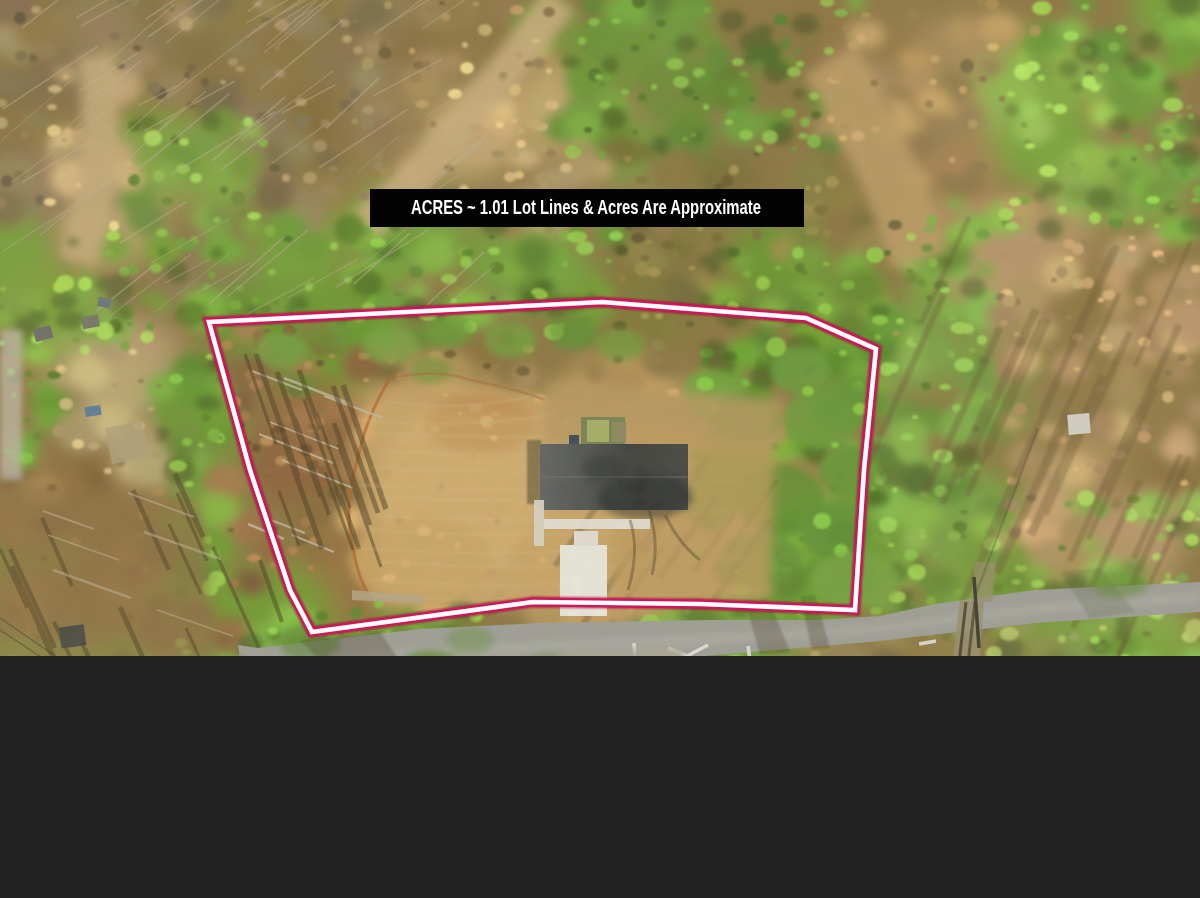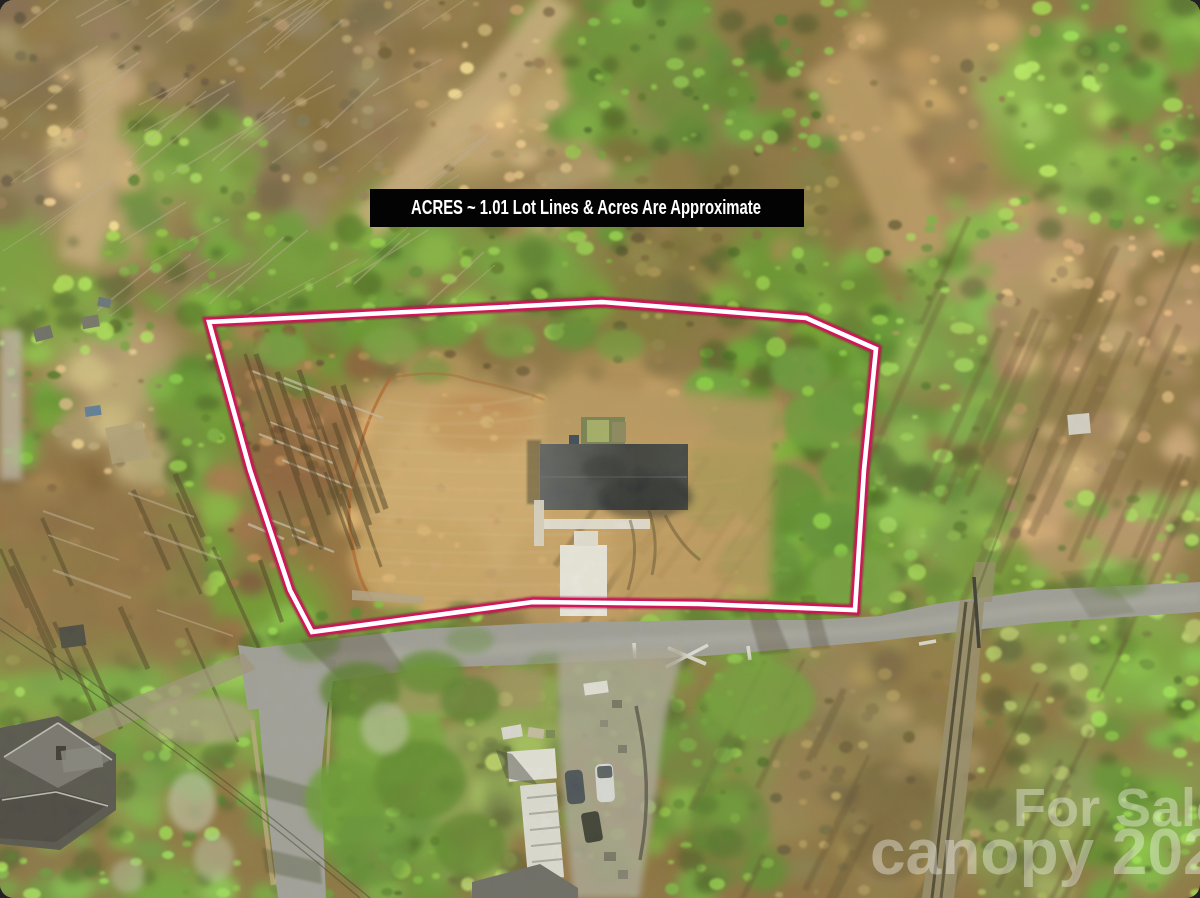--- a/index.html
+++ b/index.html
@@ -1,14 +1,14 @@
 <!DOCTYPE html>
 <html><head><meta charset="utf-8"><title>lot</title><style>
 html,body{margin:0;padding:0;background:#222;}
-#stage{position:relative;width:1200px;height:898px;overflow:hidden;font-family:"Liberation Sans",sans-serif;border-radius:14px;}
+#stage{position:relative;width:1200px;height:656px;overflow:hidden;font-family:"Liberation Sans",sans-serif;}
 </style></head><body>
 <div id="stage">
 <svg width="1200" height="898" viewBox="0 0 1200 898">
 <defs>
 <filter id="b14" x="-30%" y="-30%" width="160%" height="160%">
           <feGaussianBlur stdDeviation="14"></feGaussianBlur>
         </filter>
 <filter id="b6" x="-40%" y="-40%" width="180%" height="180%">
           <feGaussianBlur stdDeviation="6"></feGaussianBlur>
         </filter>

